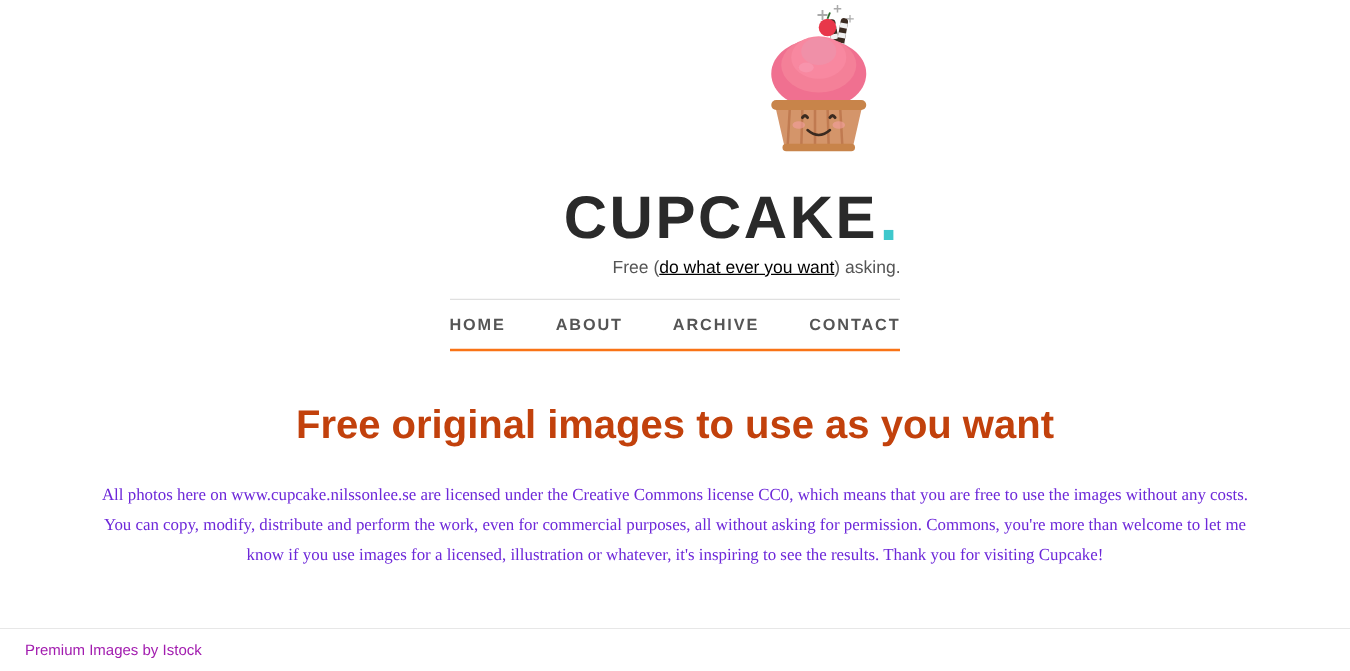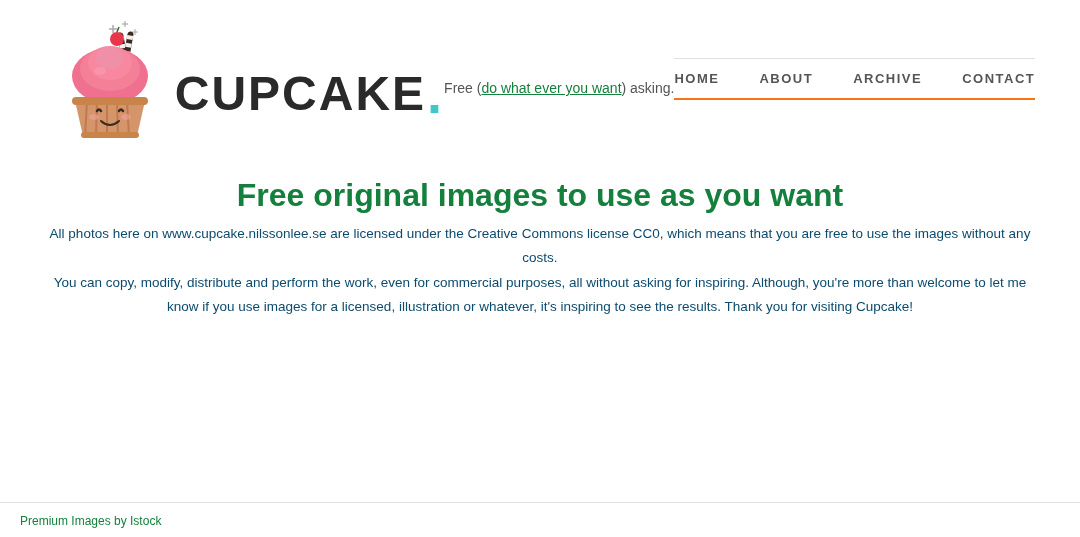--- a/index.html
+++ b/index.html
@@ -20,23 +20,23 @@
     .page-wrapper {
       display: flex;
       flex-direction: column;
       align-items: center;
       width: 100%;
     }
 
     
     .header {
       display: flex;
-      flex-direction: row;
-      align-items: center;
-      padding-top: 21px;
+      flex-direction: column;
+      align-items: flex-end;
+      padding-top: 4px;
       padding-bottom: 10px;
     }
 
     .logo-image {
       width: 130px;
       height: 140px;
       position: relative;
       margin-bottom: 6px;
     }
 
@@ -66,21 +66,21 @@
 
     .tagline {
       font-family: Arial, Helvetica, sans-serif;
       font-size: 14px;
       color: #555;
       margin-top: 6px;
       margin-bottom: 18px;
     }
 
     .tagline a {
-      color: #15803d;
+      color: #000000;
       text-decoration: underline;
     }
 
     
     .nav {
       display: flex;
       flex-direction: row;
       gap: 40px;
       margin-bottom: 30px;
       border-top: 1px solid #e0e0e0;
@@ -106,30 +106,30 @@
       padding: 0 20px;
       display: flex;
       flex-direction: column;
       align-items: center;
     }
 
     .hero-heading {
       font-family: Arial, Helvetica, sans-serif;
       font-weight: 900;
       font-size: 32px;
-      color: #15803d;
-      margin-bottom: 8px;
+      color: #c2410c;
+      margin-bottom: 26px;
       text-align: center;
     }
 
     .description {
-      font-family: Liberation Sans, sans-serif;
+      font-family: Liberation Serif, serif;
       font-size: 13.5px;
       line-height: 1.8;
-      color: #0c4a6e;
+      color: #6d28d9;
       text-align: center;
       max-width: 1000px;
     }
 
     
     .footer {
       width: 100%;
       border-top: 1px solid #e0e0e0;
       padding: 8px 20px;
       margin-top: auto;
@@ -138,21 +138,21 @@
       background: #fff;
     }
 
     .footer-text {
       font-family: Arial, Helvetica, sans-serif;
       font-size: 12px;
       color: #e0707a;
     }
 
     .footer-text a {
-      color: #15803d;
+      color: #a21caf;
       text-decoration: none;
     }
   </style>
 </head>
 <body>
 
 <div class="page-wrapper">
 
   <div class="header">
 
@@ -228,21 +228,21 @@
       <a class="nav-item" href="#">ARCHIVE</a>
       <a class="nav-item" href="#">CONTACT</a>
     </nav>
   </div>
 
   <main class="main-content">
     <h1 class="hero-heading">Free original images to use as you want</h1>
     <p class="description">
       <span>All photos here on www.cupcake.nilssonlee.se are licensed under the Creative Commons license CC0, which means that you are free to use the images without any costs.</span>
       <br>
-      <span>You can copy, modify, distribute and perform the work, even for commercial purposes, all without asking for inspiring. Although, you're more than welcome to let me</span>
+      <span>You can copy, modify, distribute and perform the work, even for commercial purposes, all without asking for permission. Commons, you're more than welcome to let me</span>
       <br>
       <span>know if you use images for a licensed, illustration or whatever, it's inspiring to see the results. Thank you for visiting Cupcake!</span>
     </p>
   </main>
 
 </div>
 
 <div class="footer">
   <span class="footer-text">
     <a href="#">Premium Images by Istock</a>

